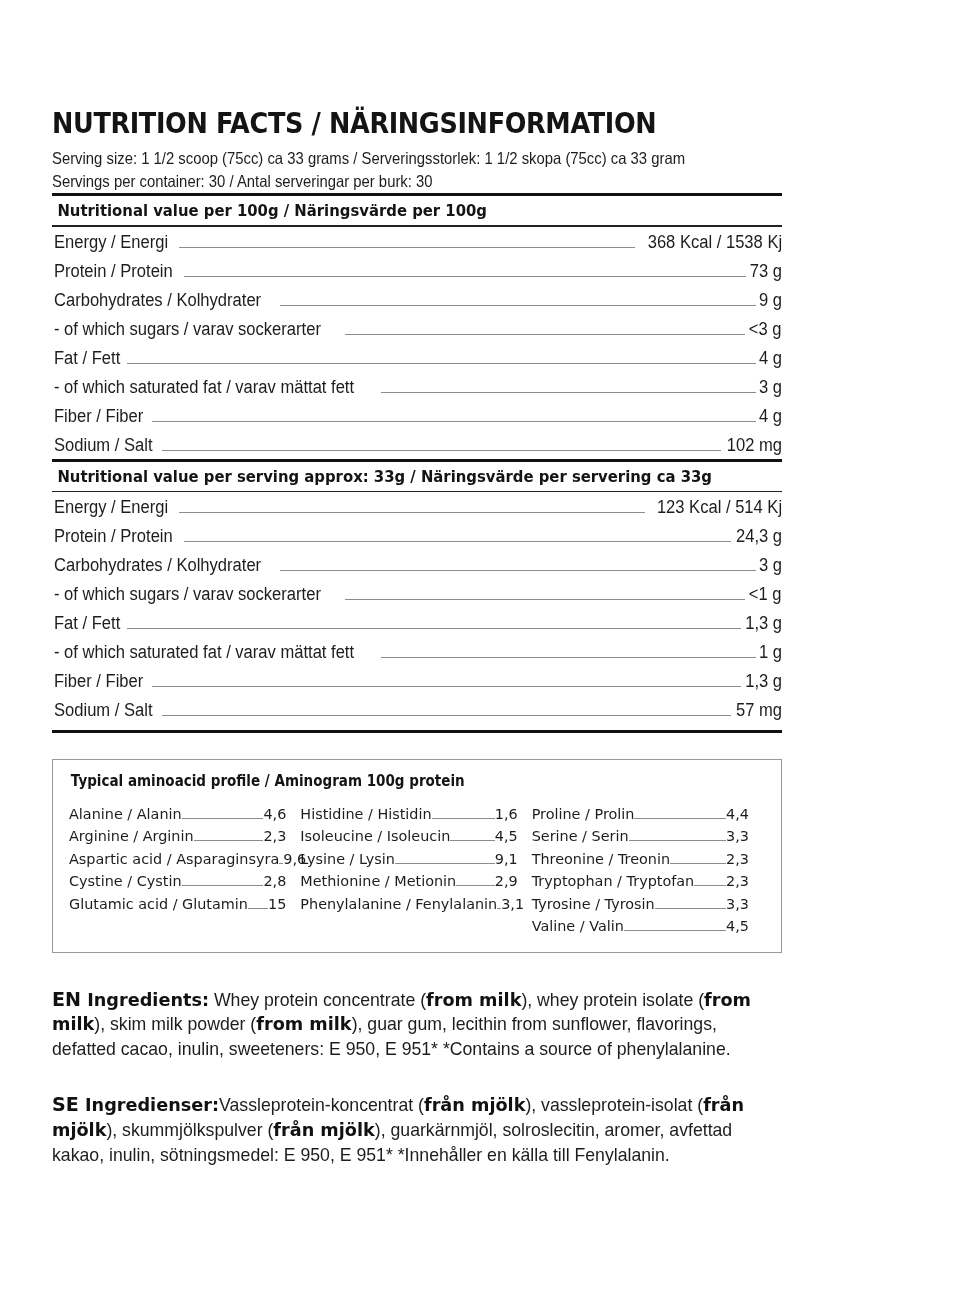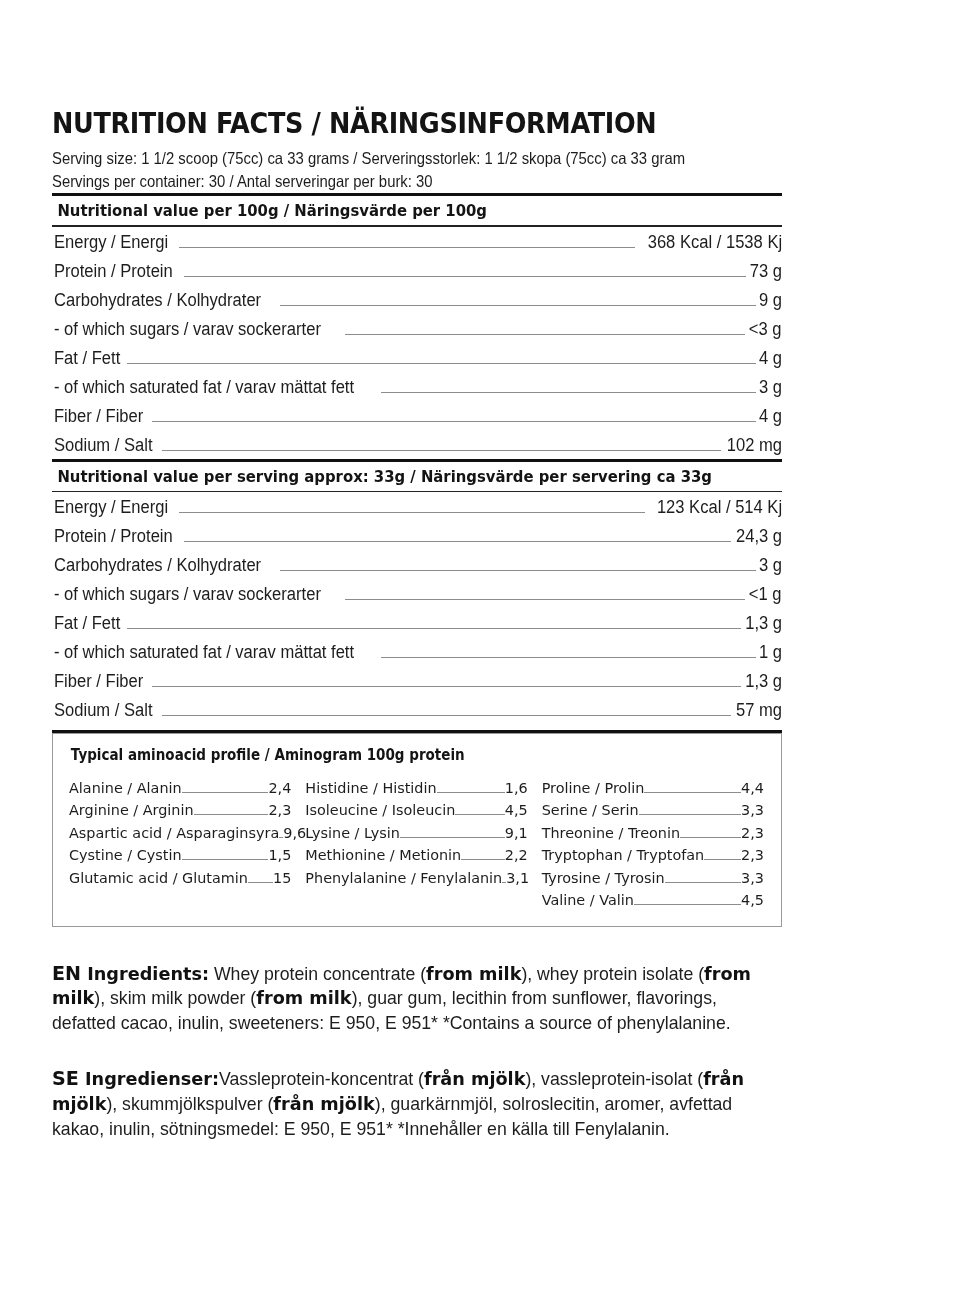--- a/index.html
+++ b/index.html
@@ -95,22 +95,23 @@
     flex: 0 0 auto;
     transform: scaleX(0.92);
     transform-origin: right center;
     text-align: right;
     color: #1d1d1d;
     padding-left: 1px;
   }
 
   
   .amino-box {
+    margin-top: 26px;
     border: 1.4px solid #9a9a9a;
-    padding: 12px 17px 14px 16px;
+    padding: 12px 32px 14px 16px;
     box-sizing: border-box;
   }
   .amino-title {
     font-family: "DejaVu Sans", sans-serif;
     font-weight: 700;
     font-size: 15px;
     transform: scaleX(0.9);
     transform-origin: left center;
     white-space: nowrap;
     color: #141414;
@@ -279,36 +280,36 @@
   </div>
 
   <div class="amino-box">
     <div class="amino-title">Typical aminoacid profile / Aminogram 100g protein</div>
     <div class="amino-cols">
 
       <div class="amino-col">
         <div class="arow">
           <span class="lbl">Alanine / Alanin</span>
           <span class="leader"></span>
-          <span class="val">2,4</span>
+          <span class="val">4,6</span>
         </div>
         <div class="arow">
           <span class="lbl">Arginine / Arginin</span>
           <span class="leader"></span>
           <span class="val">2,3</span>
         </div>
         <div class="arow">
           <span class="lbl">Aspartic acid / Asparaginsyra</span>
           <span class="leader"></span>
           <span class="val">9,6</span>
         </div>
         <div class="arow">
           <span class="lbl">Cystine / Cystin</span>
           <span class="leader"></span>
-          <span class="val">1,5</span>
+          <span class="val">2,8</span>
         </div>
         <div class="arow">
           <span class="lbl">Glutamic acid / Glutamin</span>
           <span class="leader"></span>
           <span class="val">15</span>
         </div>
       </div>
 
       <div class="amino-col">
         <div class="arow">
@@ -322,21 +323,21 @@
           <span class="val">4,5</span>
         </div>
         <div class="arow">
           <span class="lbl">Lysine / Lysin</span>
           <span class="leader"></span>
           <span class="val">9,1</span>
         </div>
         <div class="arow">
           <span class="lbl">Methionine / Metionin</span>
           <span class="leader"></span>
-          <span class="val">2,2</span>
+          <span class="val">2,9</span>
         </div>
         <div class="arow">
           <span class="lbl">Phenylalanine / Fenylalanin</span>
           <span class="leader"></span>
           <span class="val">3,1</span>
         </div>
       </div>
 
       <div class="amino-col">
         <div class="arow">

